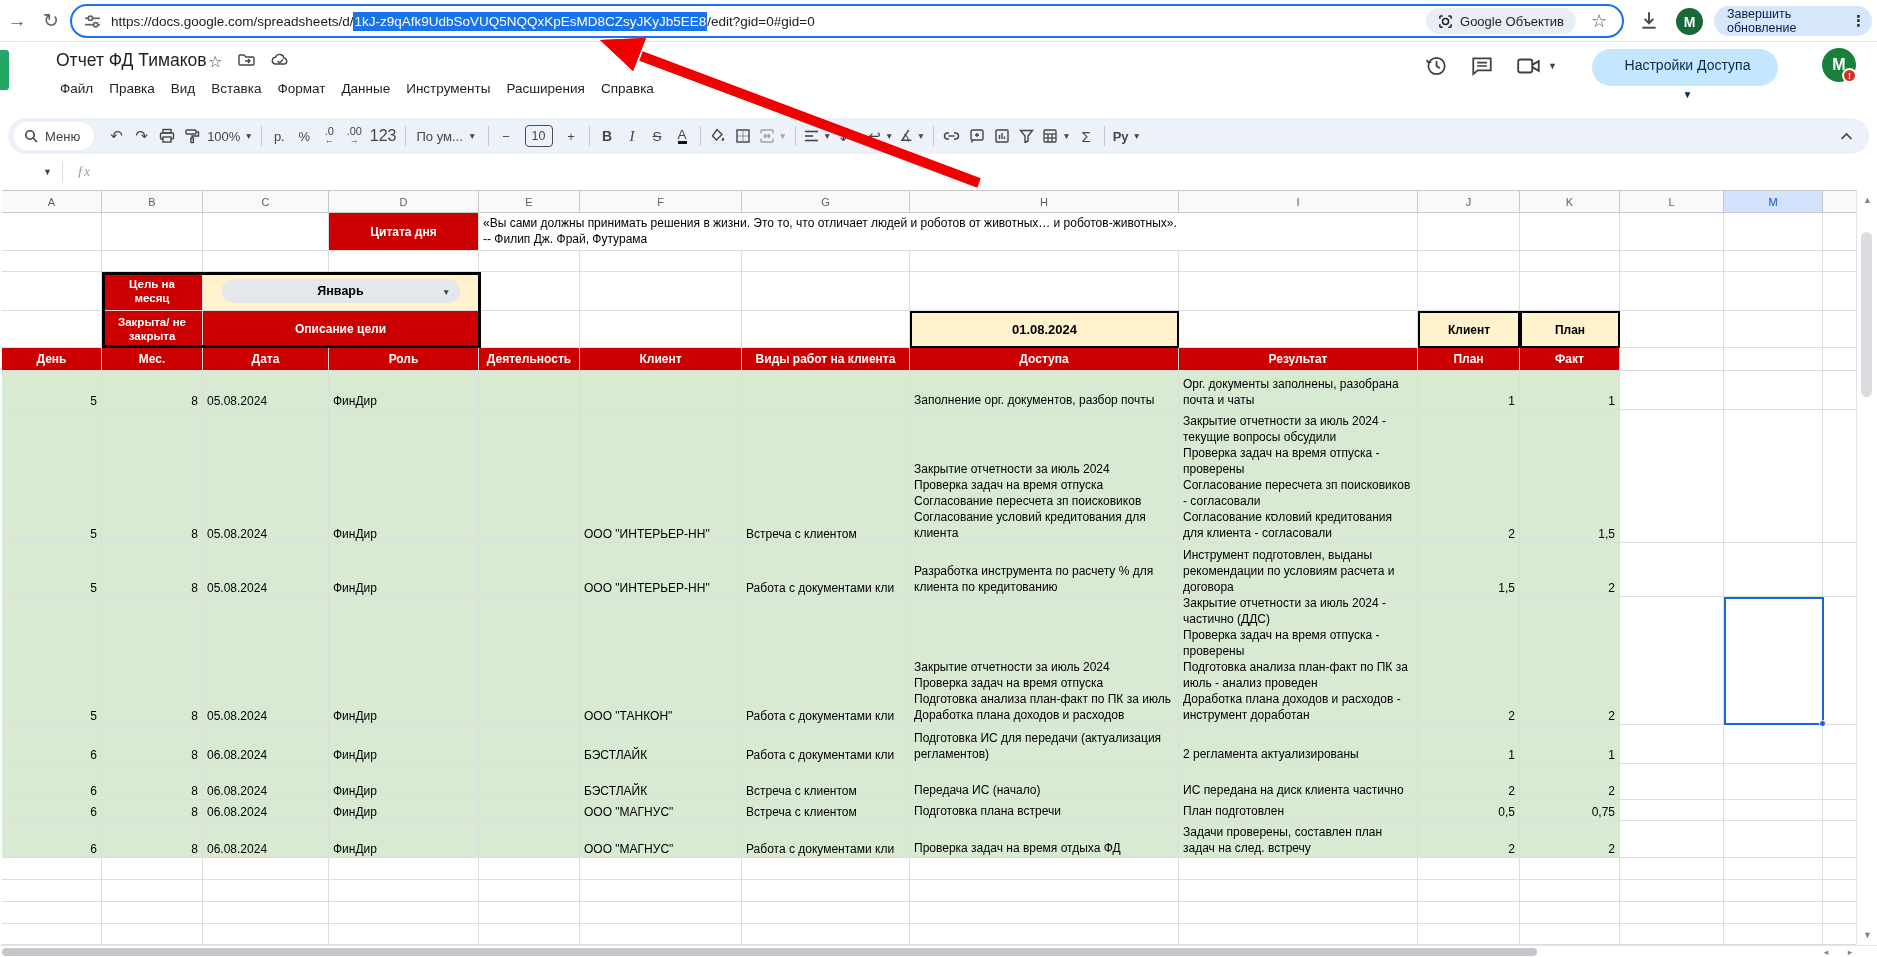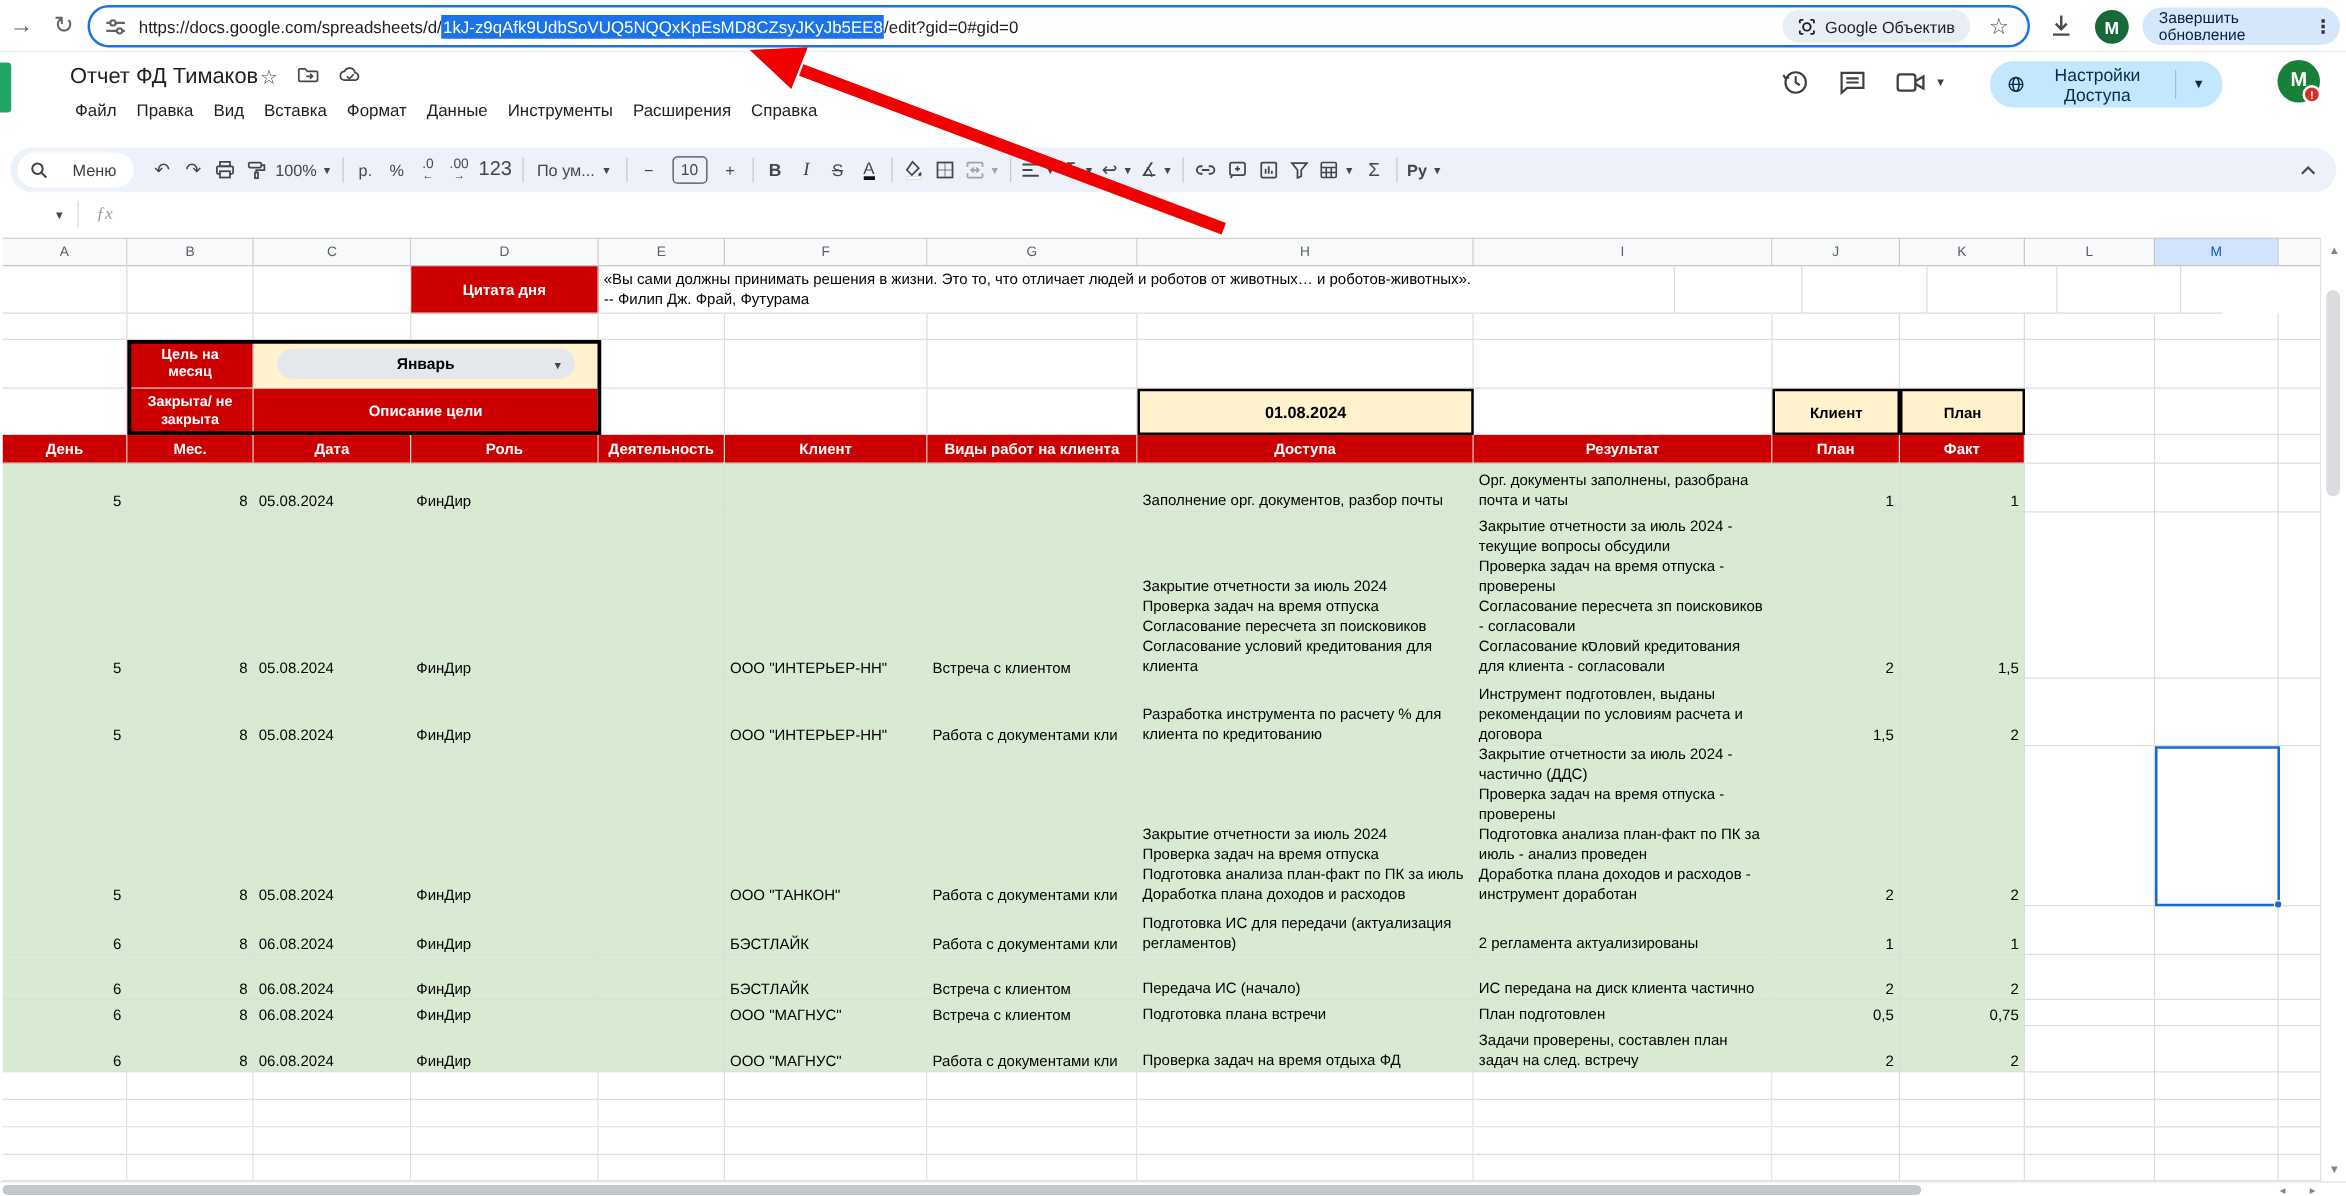--- a/index.html
+++ b/index.html
@@ -25,31 +25,31 @@
   .kebab{color:#303134;font-size:15px;letter-spacing:0;font-weight:700;}
   #dl-btn{position:absolute;left:1638px;top:8px;}
   
   #sheets-header{position:absolute;left:0;top:42px;width:1877px;height:72px;background:#fff;text-align:center;}
   #logo-sliver{position:absolute;left:0;top:8px;width:9px;height:40px;background:#23a566;border-radius:0 3px 3px 0;}
   #doc-title{position:absolute;left:56px;top:8px;font-size:17.5px;color:#1f1f1f;}
   .title-ic{position:absolute;top:10px;color:#444746;}
   #hdr-menus{position:absolute;left:52px;top:36px;display:flex;font-size:13.5px;color:#1f1f1f;}
   #hdr-menus span{padding:3px 8px;border-radius:9px;cursor:default;}
   .hdr-right-ic{position:absolute;top:12px;color:#3c4043;}
-  #share-pill{position:absolute;left:1592px;top:7px;height:37px;width:186px;background:var(--shareblue);border-radius:19px;display:flex;align-items:center;padding:0 9px 0 14px;color:#072b47;font-size:14px;gap:8px;}
+  #share-pill{position:absolute;left:1592px;top:7px;height:37px;width:186px;background:var(--shareblue);border-radius:19px;display:flex;align-items:center;padding:0 9px 0 14px;color:#072b47;font-size:14px;gap:8px;flex-direction:column;}
   #share-pill .divider{width:1px;height:23px;background:rgba(0,0,0,.18);margin-left:4px;}
   #share-caret{font-size:10px;color:#072b47;padding:0 5px;}
   #sheet-avatar{position:absolute;left:1822px;top:6px;width:34px;height:34px;border-radius:50%;background:#188038;color:#fff;font-weight:700;font-size:16px;display:flex;align-items:center;justify-content:center;}
   #avatar-badge{position:absolute;left:20px;top:20px;width:15px;height:15px;background:#d93025;border:2px solid #fff;border-radius:50%;color:#fff;font-size:9px;font-weight:700;display:flex;align-items:center;justify-content:center;}
   
   #toolbar{position:absolute;left:8px;top:118px;width:1861px;height:36px;background:var(--tb);border-radius:18px;display:flex;align-items:center;padding:0 10px 0 6px;color:var(--icon);}
   .tbtn{min-width:25px;height:26px;display:flex;align-items:center;justify-content:center;border-radius:4px;font-size:13px;padding:0 3px;gap:2px;white-space:nowrap;}
   .tsep{width:1px;height:20px;background:#c6cace;margin:0 5px;}
   .car{font-size:8.5px;color:var(--icon);margin-left:2px;}
-  #menu-pill{height:28px;background:#fff;border-radius:15px;display:flex;align-items:center;gap:20px;padding:0 14px 0 10px;font-size:13px;color:#3c4043;margin-right:10px;}
+  #menu-pill{height:28px;background:#fff;border-radius:15px;display:flex;align-items:center;gap:7px;padding:0 14px 0 10px;font-size:13px;color:#3c4043;margin-right:10px;}
   #font-size-box{width:28px;height:22px;border:1px solid #474b4f;border-radius:4px;display:flex;align-items:center;justify-content:center;font-size:12.5px;margin:0 6px;}
   .glyph{font-size:15px;}
   .bold-b{font-weight:700;font-size:14px;}
   .ital-i{font-style:italic;font-family:"Liberation Serif",serif;font-size:15px;}
   .strike-s{text-decoration:line-through;font-size:13.5px;}
   .tcolor{font-size:13.5px;border-bottom:3px solid #111;line-height:13px;padding-bottom:0;}
   .muted{opacity:.45;}
   #tb-collapse{margin-left:auto;color:#444746;}
   .stack{display:flex;flex-direction:column;align-items:center;line-height:9px;font-size:11px;}
   .stack .arr{font-size:9px;}
@@ -416,21 +416,21 @@
     <div class="hcell cL">L</div>
     <div class="hcell cM selcol">M</div>
     <div class="hcell cStub"></div>
   </div>
 
   <div class="grow" style="height:38px;">
     <div class="c cA"></div>
     <div class="c cB"></div>
     <div class="c cC"></div>
     <div class="c cD redcell">Цитата дня</div>
-    <div class="c" id="quote-cell" style="width:861px;">«Вы сами должны принимать решения в жизни. Это то, что отличает людей и роботов от животных… и роботов-животных».
+    <div class="c" id="quote-cell" style="width:939px;">«Вы сами должны принимать решения в жизни. Это то, что отличает людей и роботов от животных… и роботов-животных».
 -- Филип Дж. Фрай, Футурама</div>
     <div class="c cJ"></div>
     <div class="c cK"></div>
     <div class="c cL"></div>
     <div class="c cM"></div>
     <div class="c cStub"></div>
   </div>
 
   <div class="grow" style="height:21px;">
     <div class="c cA"></div>

